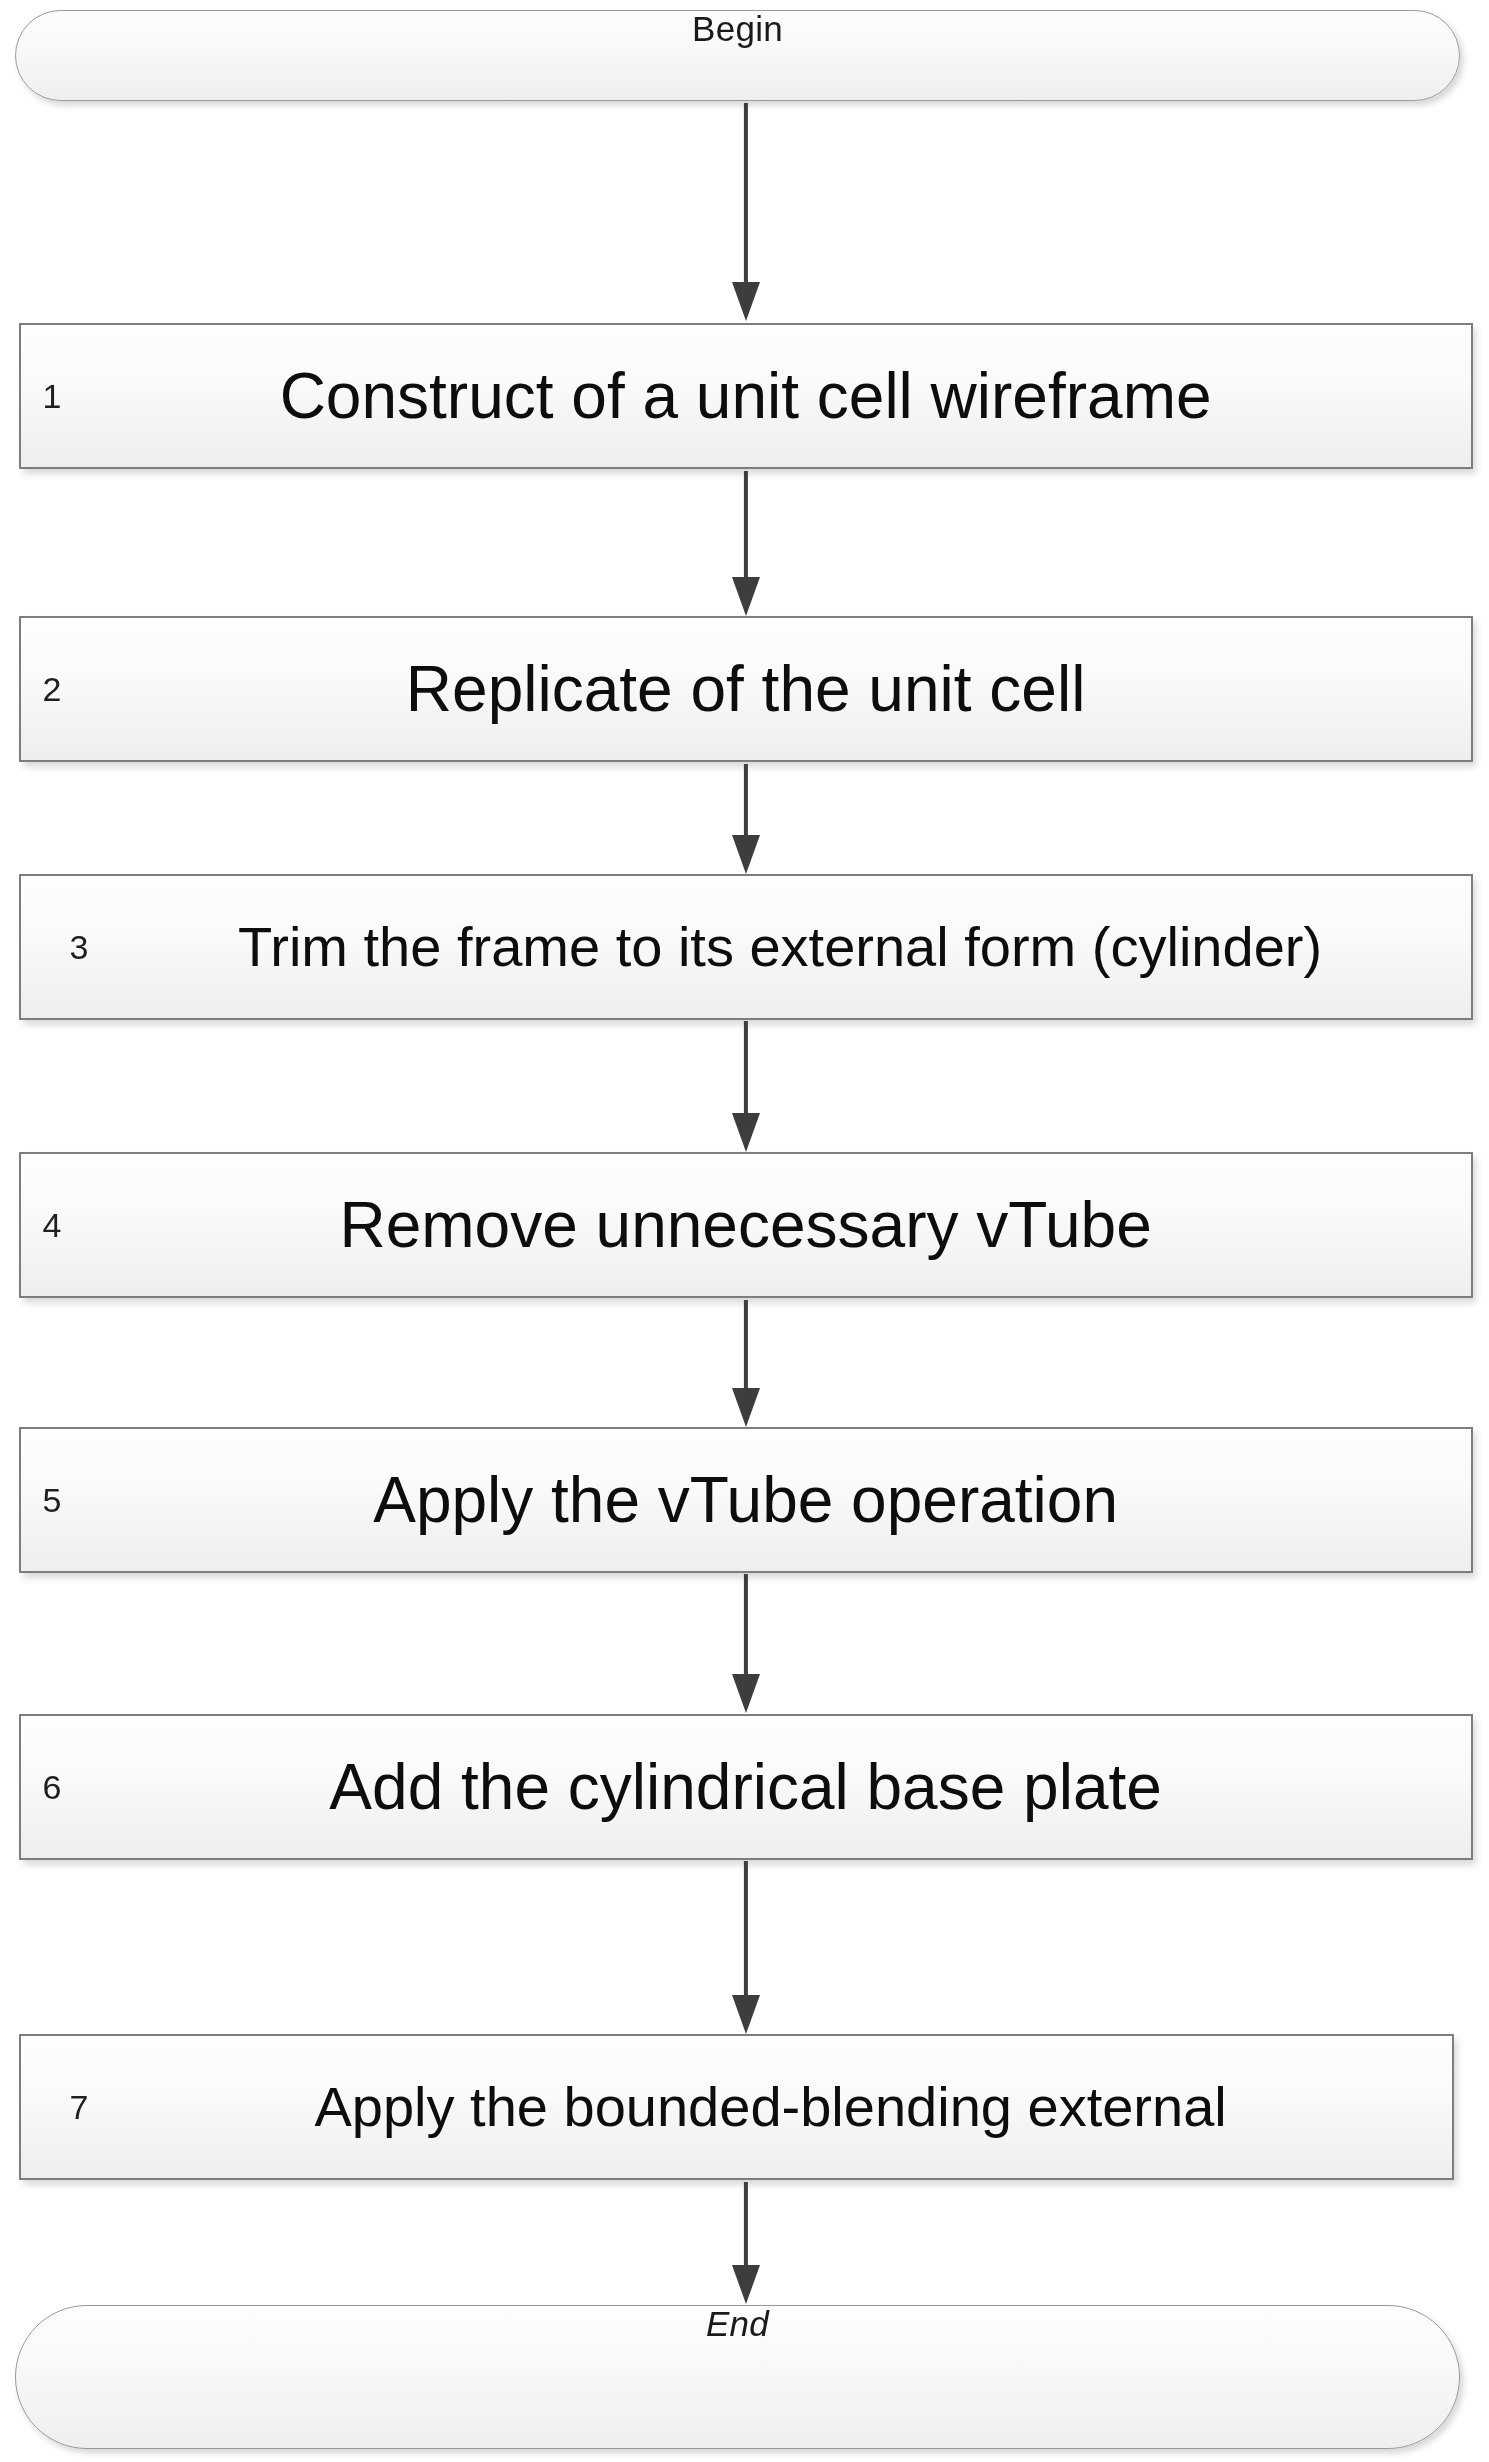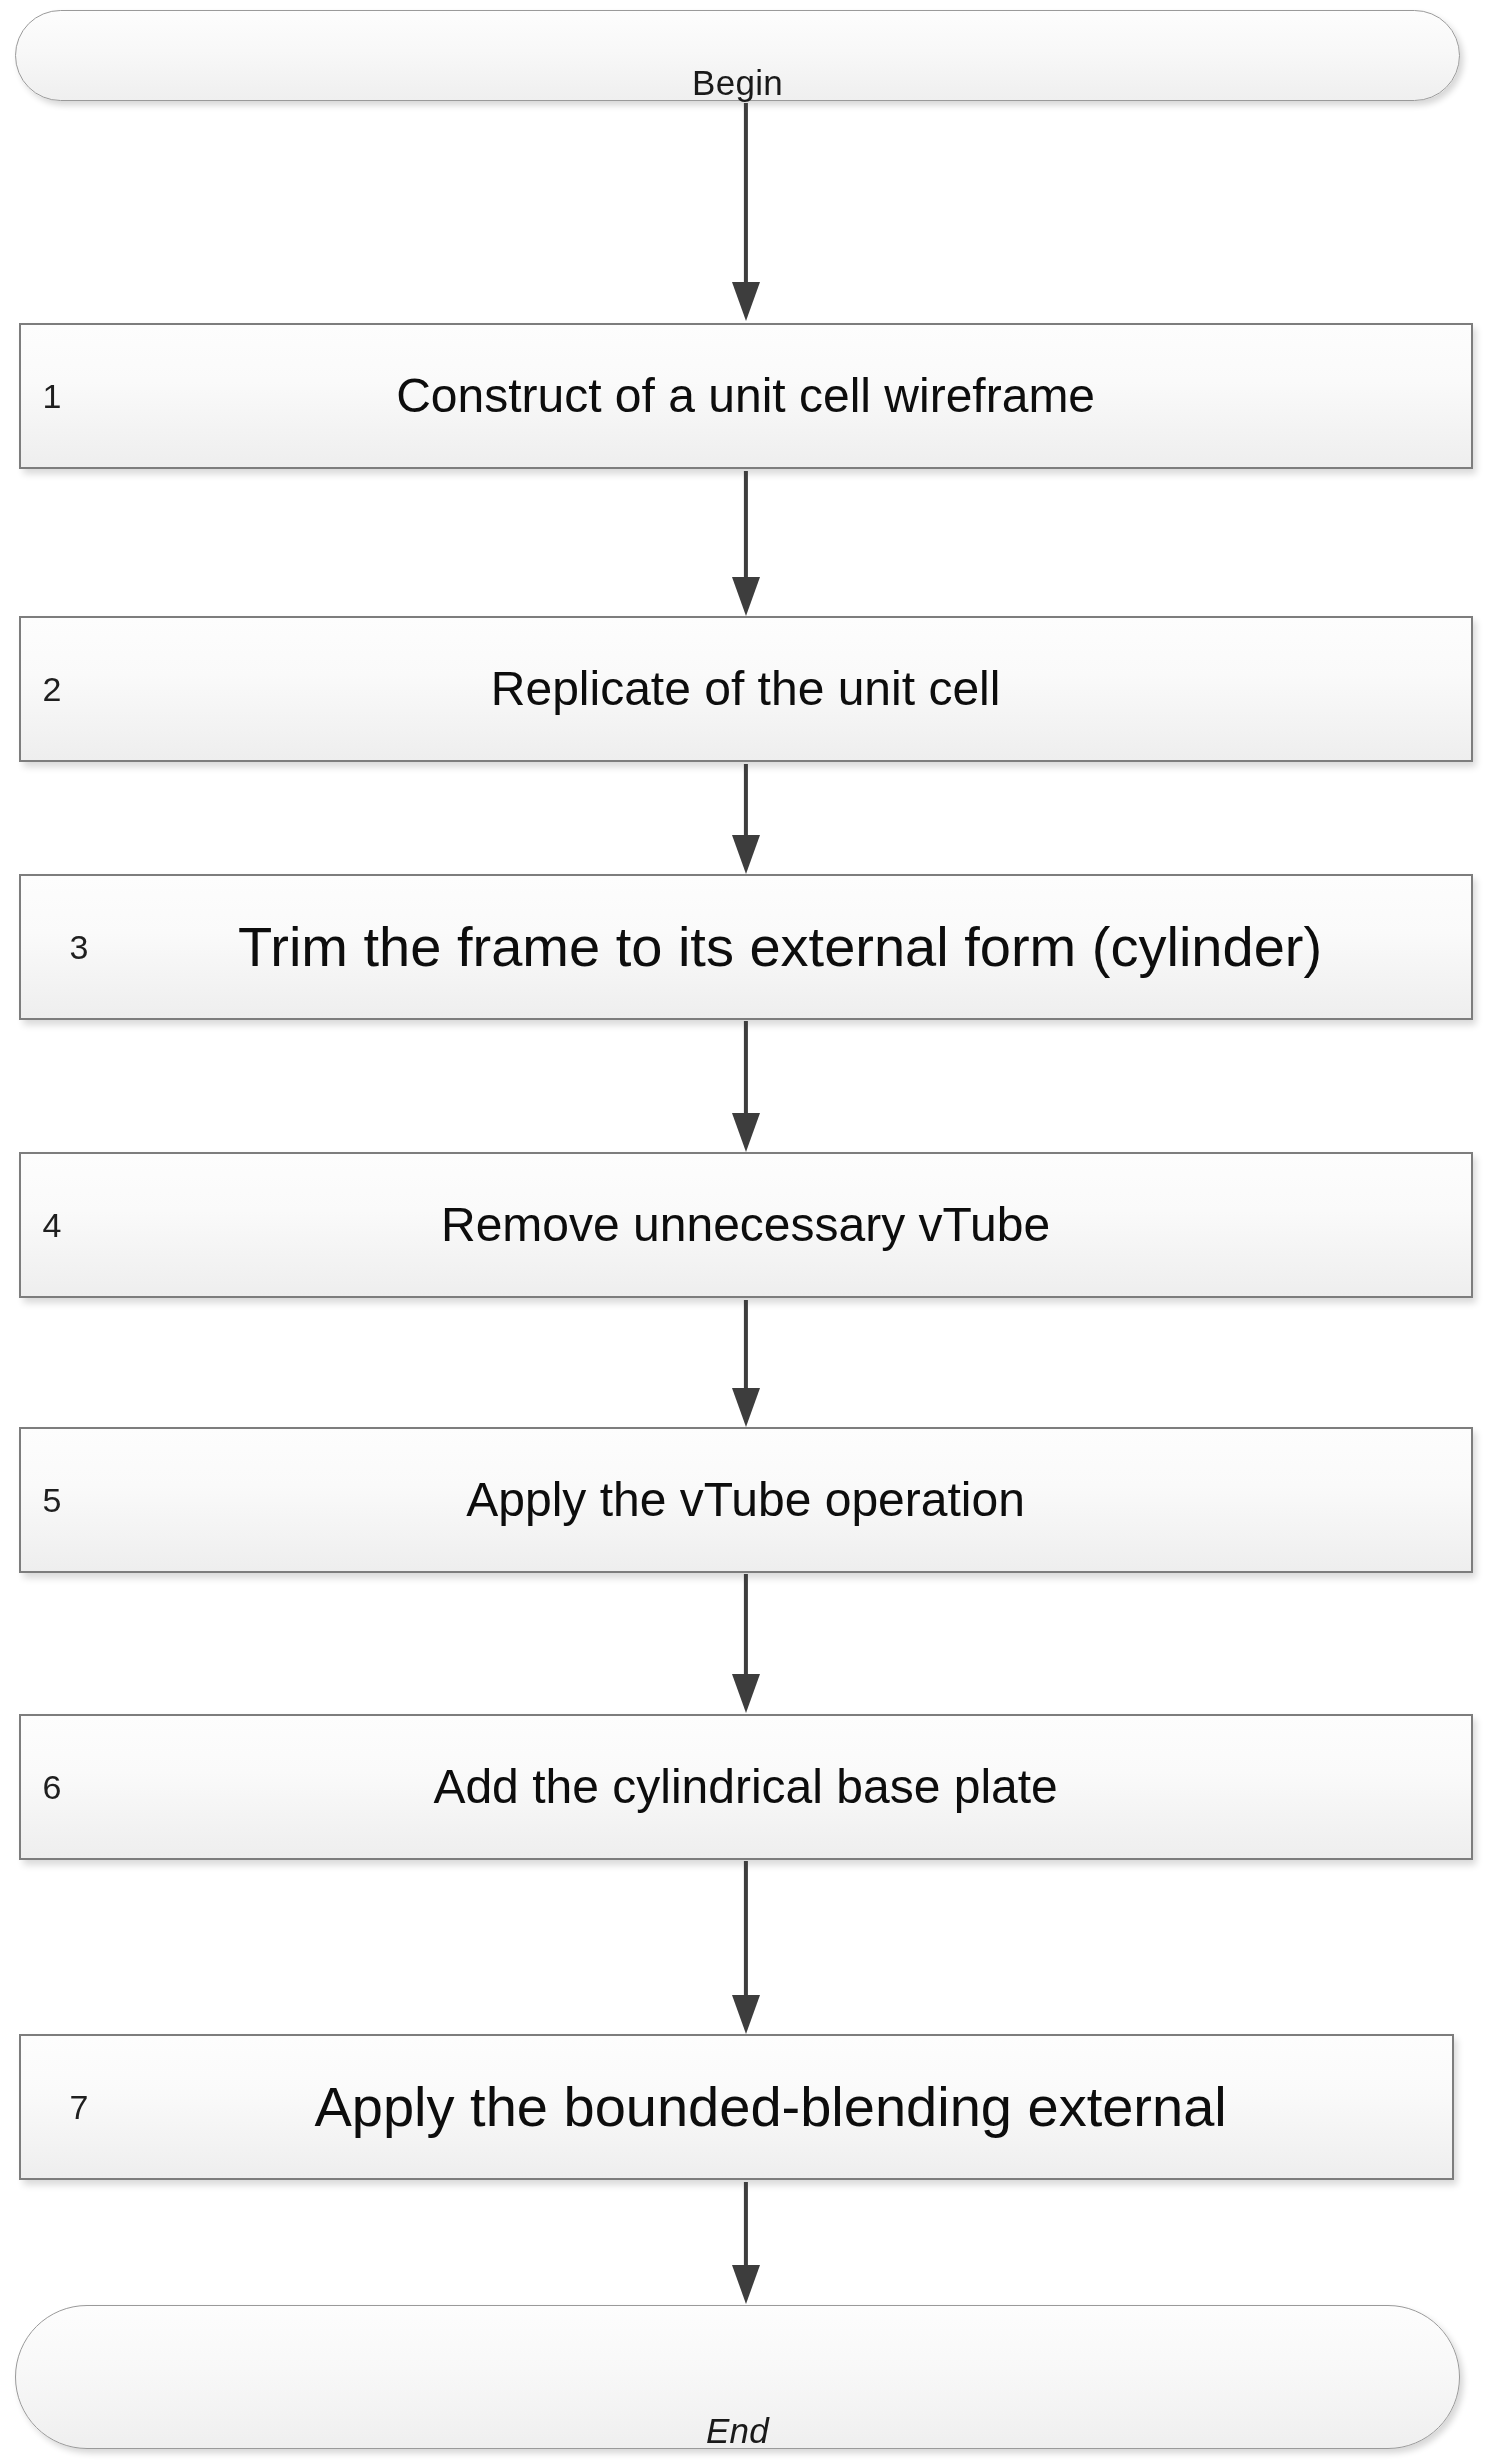--- a/index.html
+++ b/index.html
@@ -20,21 +20,21 @@
 
   
   .terminator {
     position: absolute;
     box-sizing: border-box;
     border: 1.7px solid #9a9a9a;
     border-radius: 843px;
     background: linear-gradient(to bottom, #fdfdfd 0%, #f8f8f8 45%, #efefef 100%);
     box-shadow: 3.4px 4.2px 5.9px rgba(0,0,0,0.16);
     display: flex;
-    align-items: flex-end;
+    align-items: flex-start;
     justify-content: center;
   }
   .terminator .term-label {
     font-size: 35px;
     color: #1a1a1a;
     letter-spacing: 0.3px;
     line-height: 1;
   }
 
   
@@ -54,21 +54,21 @@
     color: #1f1f1f;
     line-height: 1;
   }
   .process .step-label {
     position: absolute;
     top: 50%;
     transform: translateY(-50%);
     left: 0;
     right: 0;
     text-align: center;
-    font-size: 48px;
+    font-size: 64px;
     color: #0d0d0d;
     line-height: 1;
     white-space: nowrap;
   }
   .process.wide .step-label {
     font-size: 56px;
     padding-left: 69px;
   }
 
   

